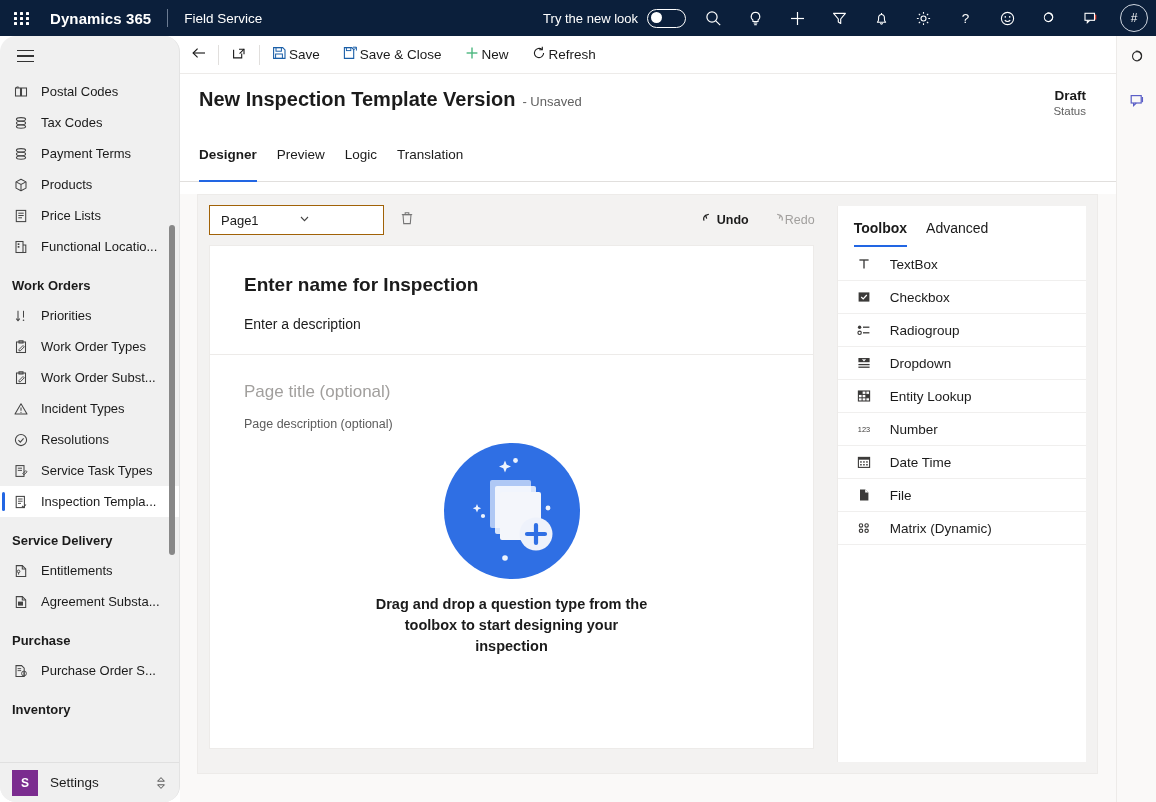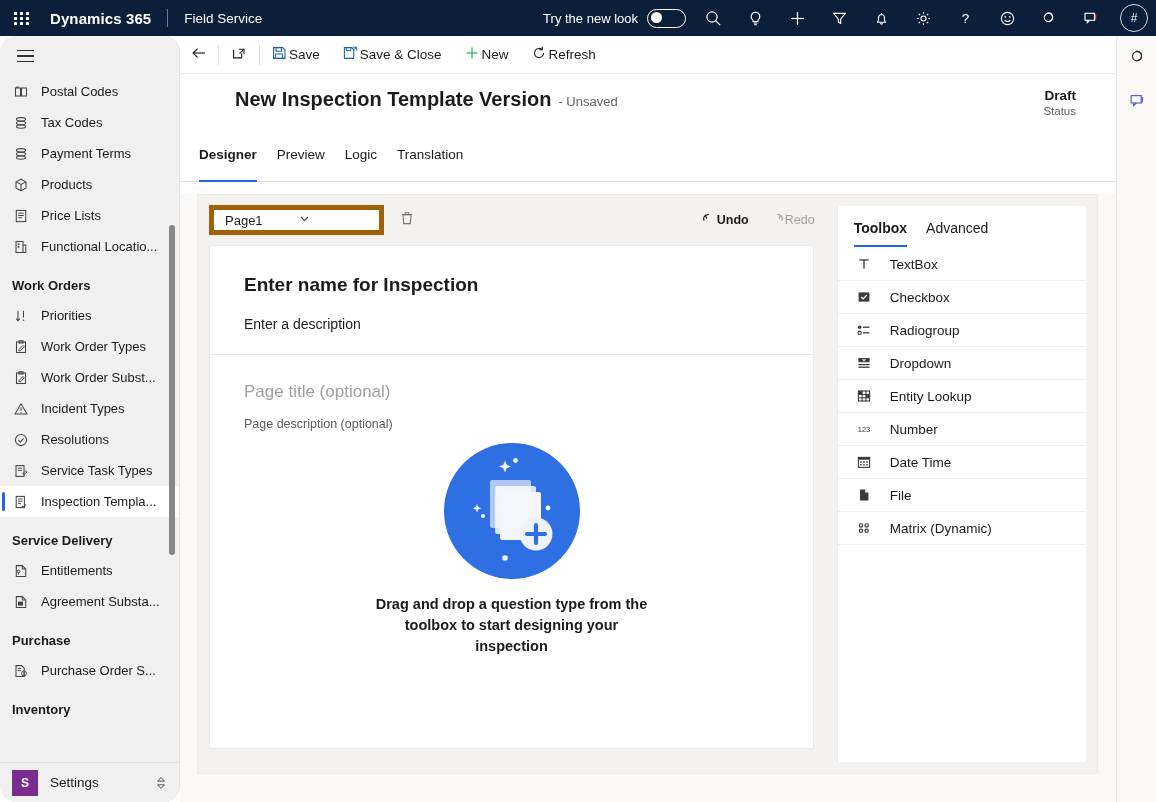--- a/index.html
+++ b/index.html
@@ -119,23 +119,23 @@
   .cmd-vsep { width: 1px; height: 20px; background: #e1dfdd; }
   .cmd-pop { width: 40px; height: 38px; display:flex; align-items:center; justify-content:center; cursor:pointer; }
   .cmd-btn {
     height: 38px; display: flex; align-items: center; gap: 2px;
     padding: 0 11px; cursor: pointer; font-size: 13.5px; color: #1b1b1b;
     white-space: nowrap;
   }
 
   .page-head { padding: 14px 20px 0 19px; position: relative; height: 73px; }
   .page-title-row { display: flex; align-items: baseline; gap: 7px; }
-  .page-title { font-size: 20px; font-weight: bold; color: #1b1b1b; white-space: nowrap; margin-left: 36px; }
+  .page-title { font-size: 20px; font-weight: bold; color: #1b1b1b; white-space: nowrap; }
   .page-sub { font-size: 13px; color: #616161; white-space: nowrap; }
-  .status-box { position: absolute; right: 40px; top: 14px; text-align: right; }
+  .status-box { position: absolute; right: 30px; top: 14px; text-align: right; }
   .status-val { font-size: 13.5px; font-weight: bold; color: #1b1b1b; }
   .status-lbl { font-size: 11.5px; color: #616161; margin-top: 2px; }
 
   .tabstrip {
     display: flex; gap: 0; padding-left: 19px; height: 35px;
     border-bottom: 1px solid #e1dfdd; position: relative;
   }
   .tab {
     font-size: 13.5px; color: #1b1b1b; padding: 0 10px;
     display: flex; align-items: flex-start; cursor: pointer; position: relative;
@@ -156,21 +156,21 @@
   .designer-card {
     position: absolute; left: 17px; top: 0; width: 901px; height: 580px;
     background: #f3f2f1; border: 1px solid #edebe9;
     display: flex;
   }
   .canvas-col { width: 648px; position: relative; }
   .canvas-toolbar {
     height: 50px; display: flex; align-items: center; padding: 0 12px 0 11px;
   }
   .page-select {
-    width: 175px; height: 30px; background: #fff; border: 5px solid #a16207;
+    width: 175px; height: 30px; background: #fff; border: 1px solid #a16207;
     display: flex; align-items: center; padding: 0 8px 0 11px;
     font-size: 13px; color: #1b1b1b; cursor: pointer;
   }
   .page-select span { flex: 1; }
   .del-btn { width: 34px; height: 34px; display: flex; align-items: center; justify-content: center; cursor: pointer; margin-left: 6px; }
   .tb-spacer { flex: 1; }
   .ur-btn {
     display: flex; align-items: center; gap: 0; padding: 0 10px;
     font-size: 12.5px; font-weight: bold; cursor: pointer; white-space: nowrap;
   }

